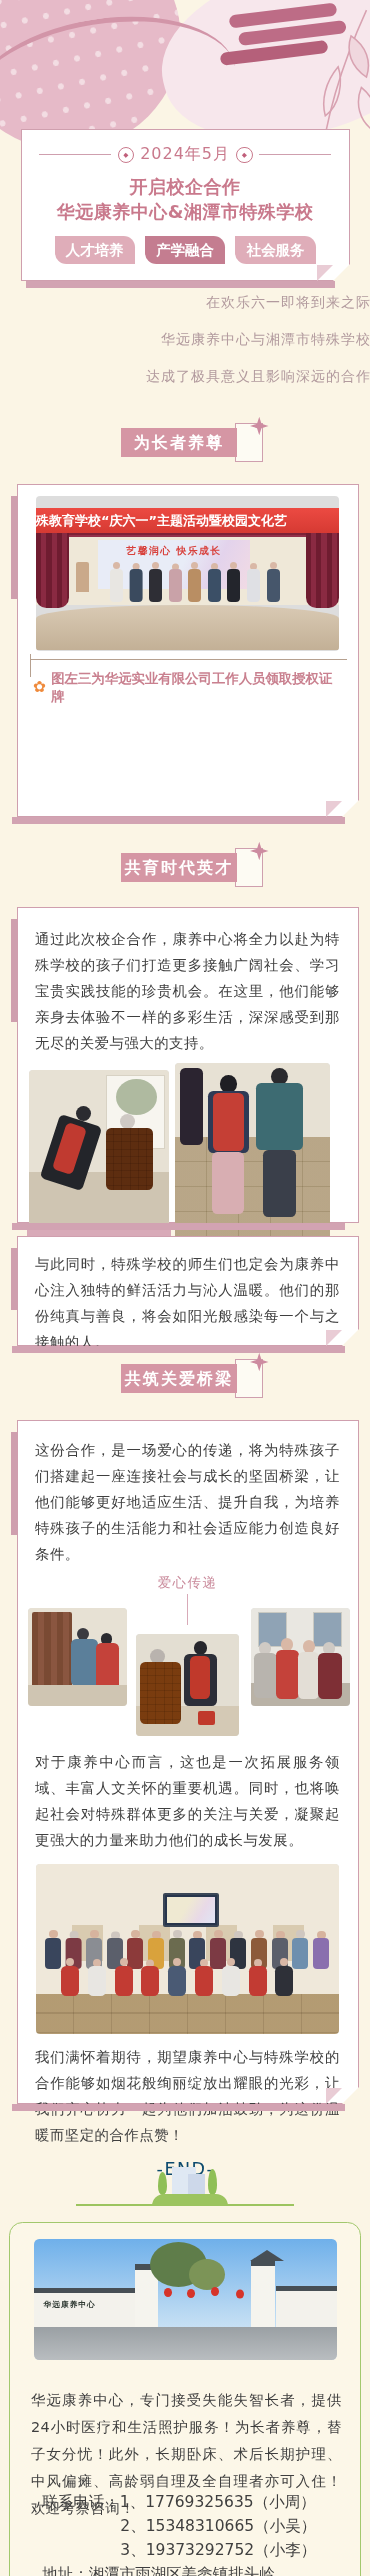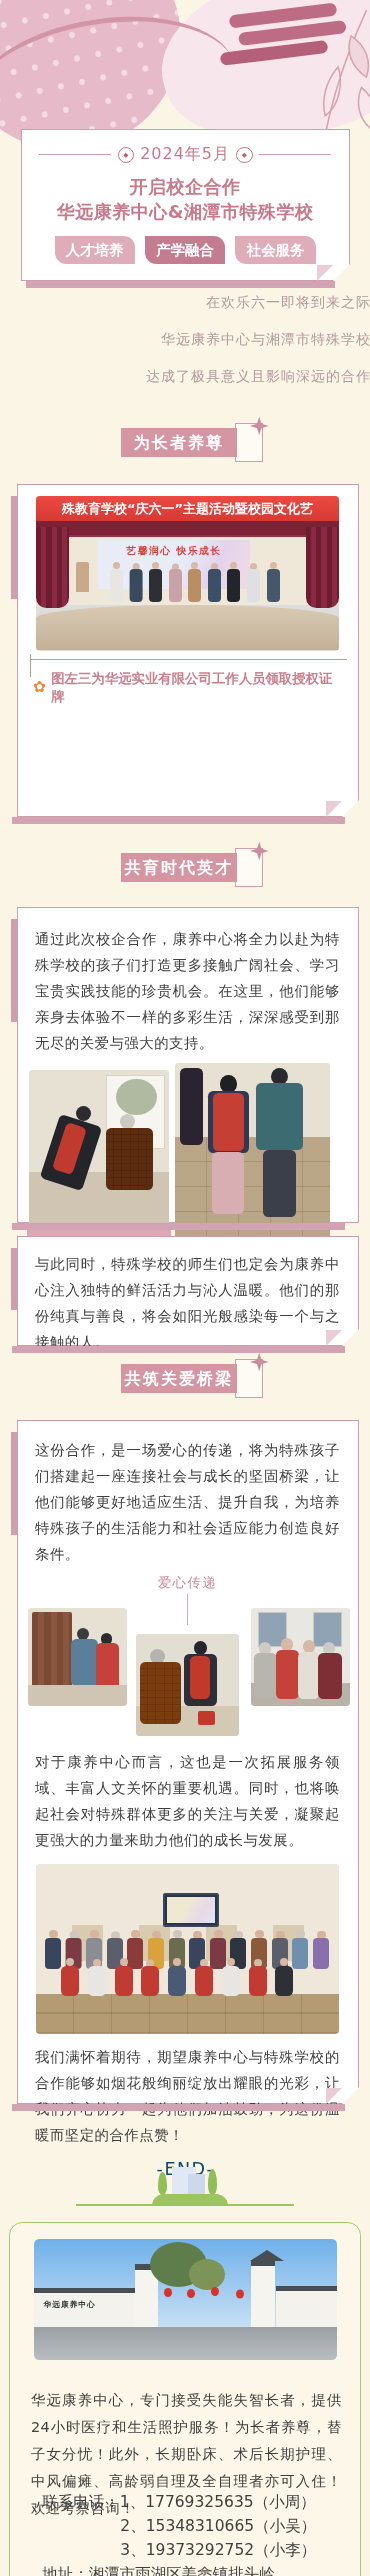--- a/index.html
+++ b/index.html
@@ -36,21 +36,21 @@
     clip-path:polygon(50% 0,62% 38%,100% 50%,62% 62%,50% 100%,38% 62%,0 50%,38% 38%);}
   
   .card{box-sizing:border-box;background:#fff;border:1px solid #cf9fae;}
   .card .accent{position:absolute;left:-6.2px;top:11.3px;width:5.2px;height:103px;background:#cf9fae;}
   .card .cshadow{position:absolute;left:-5.2px;right:12.4px;bottom:-8.2px;height:7.2px;background:#d2a3b2;}
   .body-p{margin:17.5px 17.5px 0;font-size:14.4px;line-height:26px;color:#3f3f3f;text-align:justify;letter-spacing:0.5px;}
   
   .ph{position:relative;overflow:hidden;border-radius:4.1px;background:#ddd;}
   
   .photo-stage{margin:11.3px 18.5px 0;width:303px;height:155px;}
-  .st-banner{position:absolute;left:0;top:0;width:100%;height:25px;background:linear-gradient(#ec4a42,#d63a33);color:#fff;font-size:13px;font-weight:bold;line-height:25px;text-align:center;white-space:nowrap;}
+  .st-banner{position:absolute;left:0;top:12px;width:100%;height:25px;background:linear-gradient(#ec4a42,#d63a33);color:#fff;font-size:13px;font-weight:bold;line-height:25px;white-space:nowrap;}
   .st-wall{position:absolute;left:0;top:25px;width:100%;height:84px;background:#efe8d8;}
   .st-valance{position:absolute;left:0;top:25px;width:100%;height:13.4px;background:#7d2136;border-radius:0 0 7.2px 7.2px;box-shadow:0 2.1px 0 #93304a;}
   .st-curtain{position:absolute;top:31px;width:33px;height:81px;background:repeating-linear-gradient(90deg,#6f1c30 0 5.2px,#8a2a42 5.2px 10.3px);border-radius:0 0 10.3px 10.3px;}
   .st-backdrop{position:absolute;left:62px;top:44px;width:152px;height:49px;background:linear-gradient(115deg,#e8ecf7 55%,#e3d3ec 75%,#f2dbe4);}
   .st-bktext{position:absolute;left:0;top:5.2px;width:100%;text-align:center;font-size:9.8px;font-weight:bold;color:#d8413c;letter-spacing:1.5px;}
   .st-podium{position:absolute;left:40px;top:66px;width:13.4px;height:30px;background:#caa98a;border-radius:2.1px 2.1px 0 0;}
   .st-floor{position:absolute;left:0;top:109px;width:100%;height:45px;background:linear-gradient(#d9cab4,#c3b096);border-radius:50% 50% 0 0/13.4px 13.4px 0 0;}
   .row-heads,.row-bodies{position:absolute;border-radius:50%;}
   
   .collage2{position:relative;height:178px;margin-top:10.3px;}

